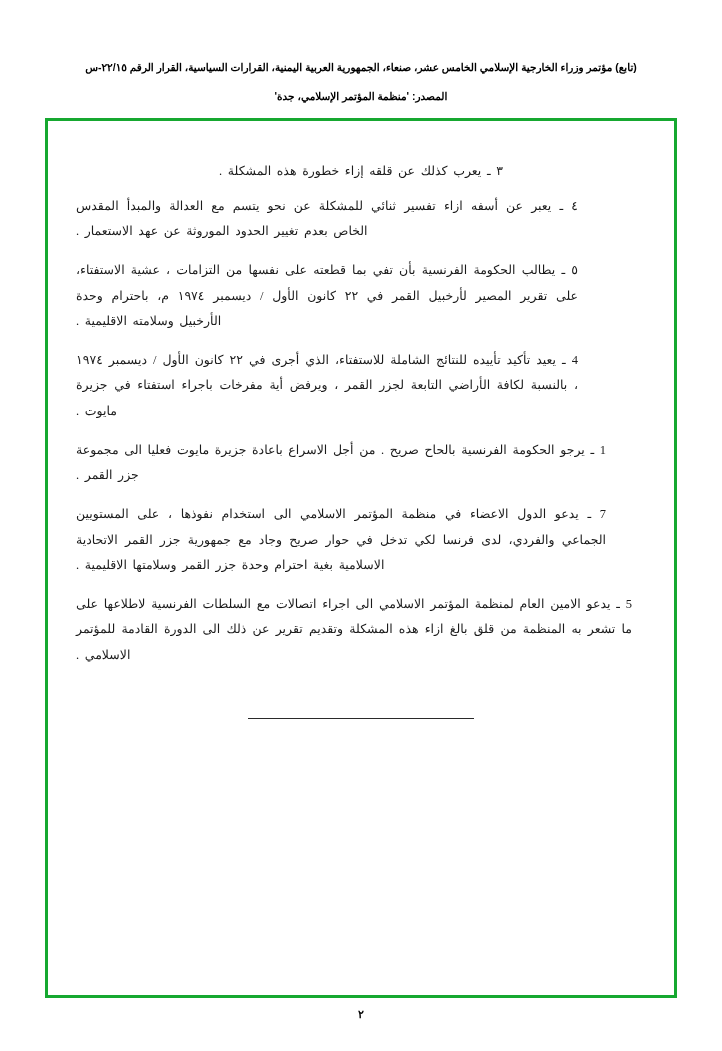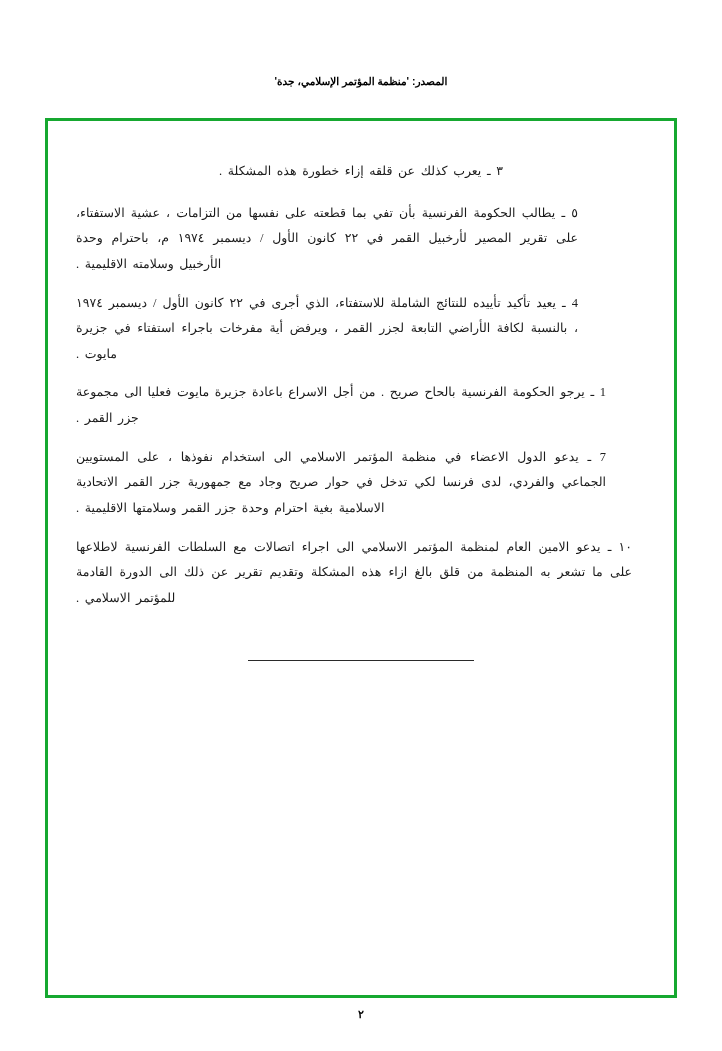--- a/index.html
+++ b/index.html
@@ -89,21 +89,21 @@
     letter-spacing: 1px;
   }
   .clause-indent-1 { padding-right: 68px; }
   .clause-indent-2 { padding-right: 40px; }
   .clause-indent-3 { padding-right: 14px; }
 
   .first-clause {
     text-align: center;
     text-align-last: center;
     padding-right: 0;
-    margin-bottom: 16px;
+    margin-bottom: 9px;
     margin-top: 16px;
   }
 
   
   .rule-wrap {
     margin-top: 36px;
     text-align: center;
   }
   .rule {
     display: inline-block;
@@ -122,33 +122,38 @@
     font-family: "Liberation Sans", sans-serif;
     font-weight: bold;
     font-size: 11px;
     color: #000;
   }
 </style>
 </head>
 <body>
 
 <div class="doc-header">
+  <div class="line1">(تابع) مؤتمر وزراء الخارجية الإسلامي الخامس عشر، صنعاء، الجمهورية العربية اليمنية، القرارات السياسية، القرار الرقم ٢٢/١٥-س</div>
   <div class="line2">المصدر:  'منظمة المؤتمر الإسلامي، جدة'</div>
 </div>
 
 <div class="page-frame">
   <div class="scan">
 
     <div class="clauses">
 
       <div class="clause first-clause">
         <span class="num">٣ ـ</span>
         <span class="txt">يعرب كذلك عن قلقه إزاء خطورة هذه المشكلة .</span>
       </div>
 
+      <div class="clause clause-indent-1">
+        <span class="num">٤ ـ</span>
+        <span class="txt">يعبر عن أسفه ازاء تفسير ثنائي للمشكلة عن نحو يتسم مع العدالة والمبدأ المقدس الخاص بعدم تغيير الحدود الموروثة عن عهد الاستعمار .</span>
+      </div>
 
       <div class="clause clause-indent-1">
         <span class="num">٥ ـ</span>
         <span class="txt">يطالب الحكومة الفرنسية بأن تفي بما قطعته على نفسها من التزامات ، عشية الاستفتاء، على تقرير المصير لأرخبيل القمر في ٢٢ كانون الأول / ديسمبر ١٩٧٤ م، باحترام وحدة الأرخبيل وسلامته الاقليمية .</span>
       </div>
 
       <div class="clause clause-indent-1">
         <span class="num">4 ـ</span>
         <span class="txt">يعيد تأكيد تأييده للنتائج الشاملة للاستفتاء، الذي أجرى في ٢٢ كانون الأول / ديسمبر ١٩٧٤ ، بالنسبة لكافة الأراضي التابعة لجزر القمر ، ويرفض أية مفرخات باجراء استفتاء في جزيرة مايوت .</span>
       </div>
@@ -158,21 +163,21 @@
         <span class="num">1 ـ</span>
         <span class="txt">يرجو الحكومة الفرنسية بالحاح صريح .  من أجل الاسراع باعادة جزيرة مايوت فعليا الى مجموعة جزر القمر .</span>
       </div>
 
       <div class="clause clause-indent-2">
         <span class="num">7 ـ</span>
         <span class="txt">يدعو الدول الاعضاء في منظمة المؤتمر الاسلامي الى استخدام نفوذها ، على المستويين الجماعي والفردي، لدى فرنسا لكي تدخل في حوار صريح وجاد مع جمهورية جزر القمر الاتحادية الاسلامية بغية احترام وحدة جزر القمر وسلامتها الاقليمية .</span>
       </div>
 
       <div class="clause clause-indent-3">
-        <span class="num">١٠ ـ</span>
+        <span class="num">5 ـ</span>
         <span class="txt">يدعو الامين العام لمنظمة المؤتمر الاسلامي الى اجراء اتصالات مع السلطات الفرنسية لاطلاعها على ما تشعر به المنظمة من قلق بالغ ازاء هذه المشكلة وتقديم تقرير عن ذلك الى الدورة القادمة للمؤتمر الاسلامي .</span>
       </div>
 
     </div>
 
     <div class="rule-wrap">
       <span class="rule"></span>
     </div>
 
   </div>

